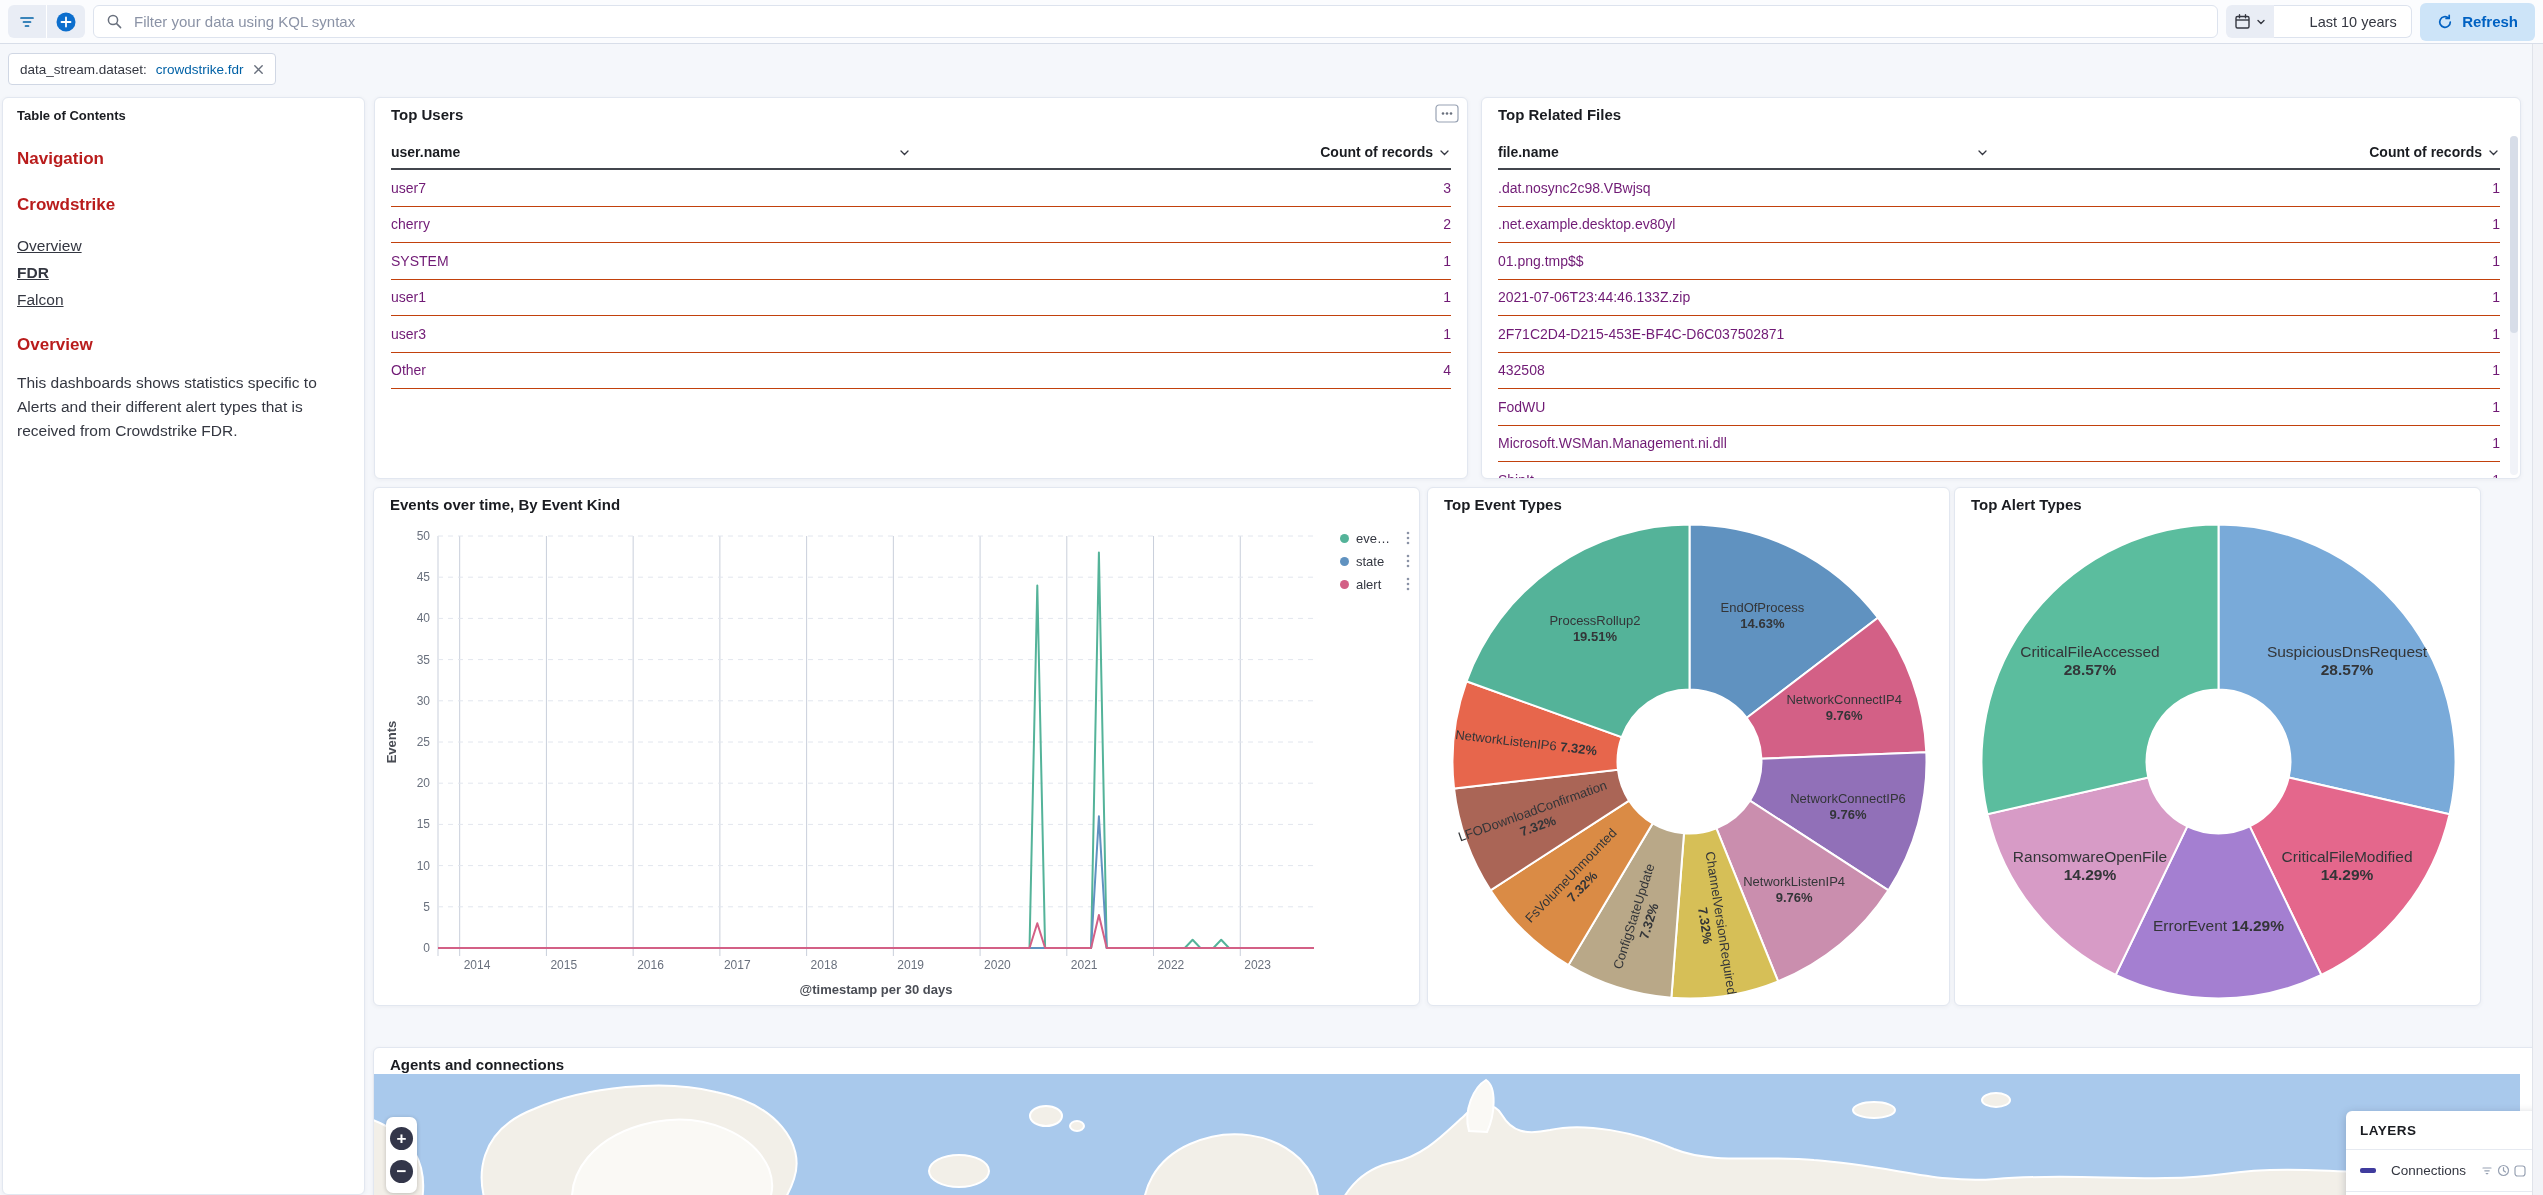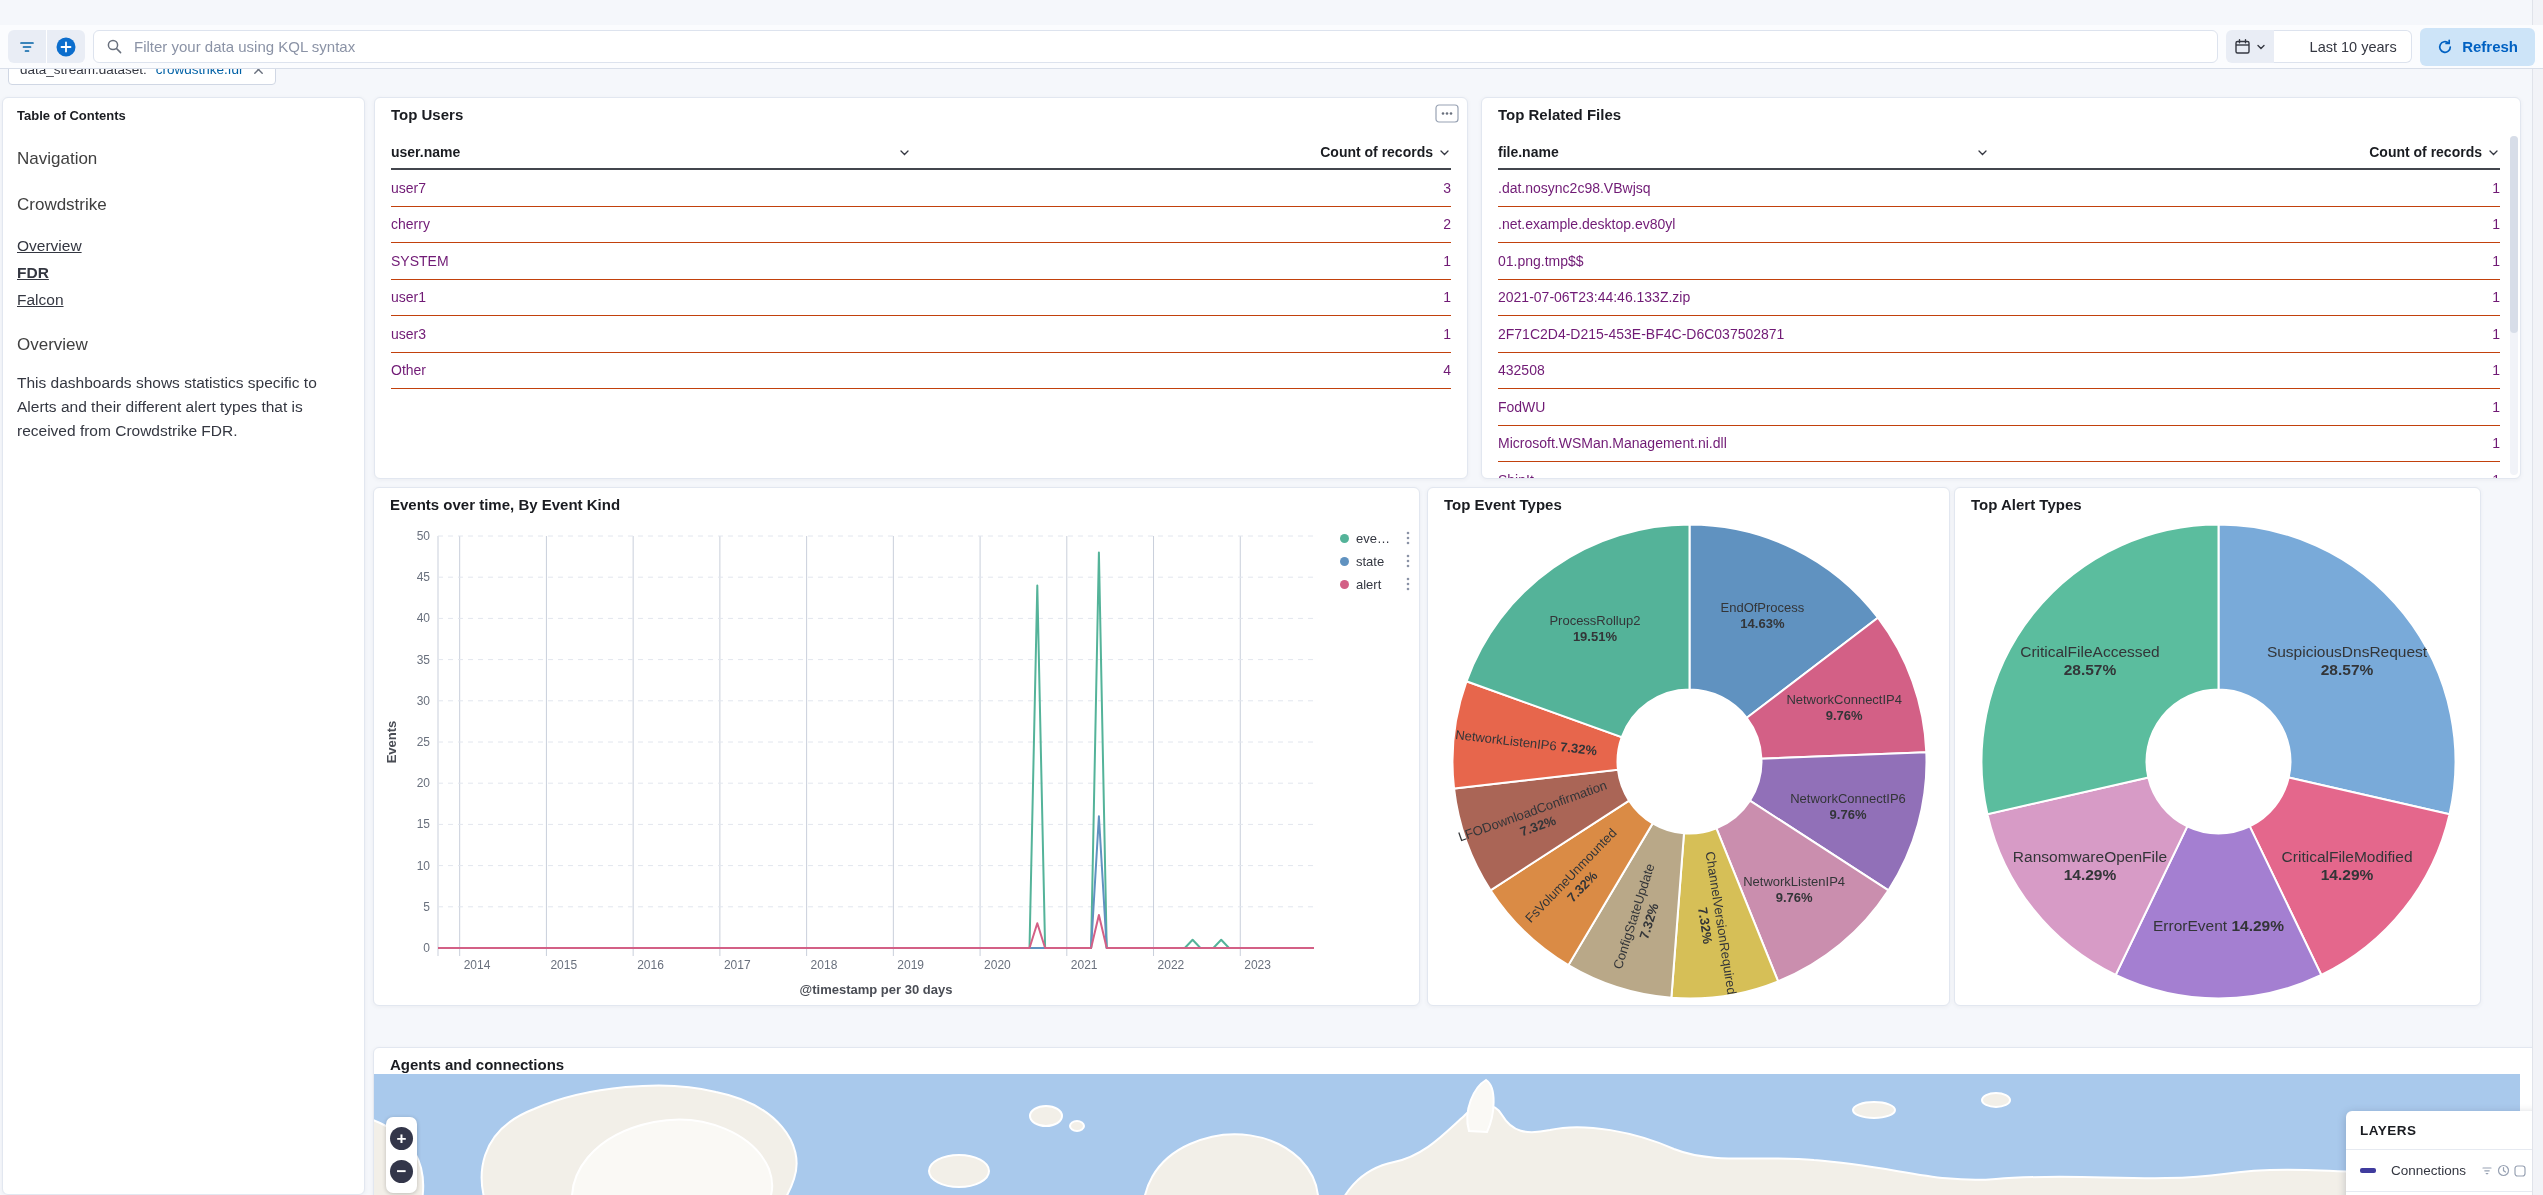--- a/index.html
+++ b/index.html
@@ -2,21 +2,21 @@
 <html><head>
 <meta charset="utf-8">
 <style>
   html,body{margin:0;padding:0;}
   body{width:2543px;height:1195px;position:relative;overflow:hidden;background:#f5f7fb;
        font-family:"Liberation Sans",sans-serif;color:#343741;}
   svg{display:block;}
   
   .topbar{position:absolute;top:0;left:0;right:0;height:44px;background:#fbfcfe;
           border-bottom:1px solid #d8dee9;display:flex;align-items:center;padding:0 8px;
-          gap:8px;box-sizing:border-box;z-index:6;margin-top:25px;}
+          gap:8px;box-sizing:border-box;z-index:6;}
   .filter-group{display:flex;height:33px;background:#e9edf5;border-radius:6px;overflow:hidden;flex:0 0 auto;}
   .fg-seg{width:38px;display:flex;align-items:center;justify-content:center;cursor:pointer;}
   .fg-seg + .fg-seg{border-left:1px solid #fff;}
   .searchbox{flex:1;height:33px;background:#fff;border:1px solid #dde3ee;border-radius:6px;
              display:flex;align-items:center;padding:0 12px;gap:9px;box-sizing:border-box;}
   .searchbox input{border:0;outline:0;flex:1;font:15px "Liberation Sans",sans-serif;color:#343741;background:transparent;}
   .searchbox input::placeholder{color:#8b93a6;}
   .dategroup{display:flex;height:33px;flex:0 0 auto;}
   .cal-seg{width:48px;background:#e9edf5;border-radius:6px 0 0 6px;display:flex;align-items:center;
            justify-content:center;gap:5px;cursor:pointer;}
@@ -30,21 +30,21 @@
         border-radius:4px;display:flex;align-items:center;padding:0 11px;gap:9px;font-size:13.5px;z-index:5;}
   .pill .pv{color:#0061a6;}
   
   .panel{position:absolute;background:#fff;border:1px solid #e2e7f0;border-radius:6px;
          box-shadow:0 1px 4px rgba(60,70,90,.06);overflow:hidden;box-sizing:border-box;}
   .ptitle{position:absolute;top:8px;left:16px;font-size:15px;font-weight:700;color:#1a1c21;white-space:nowrap;}
   .popts{position:absolute;top:6px;right:8px;cursor:pointer;}
   
   .toc{padding:10px 14px;}
   .toc-title{font-size:13px;font-weight:700;color:#1a1c21;}
-  .toc h3{font-size:17px;font-weight:400;color:#404040;margin:26px 0 0 0;}
+  .toc h3{font-size:17px;font-weight:700;color:#b91c1c;margin:26px 0 0 0;}
   .toc-links{margin-top:22px;}
   .toc-links a{display:block;color:#343741;text-decoration:underline;font-size:15.5px;margin:0 0 9px 0;cursor:pointer;}
   .toc-links a.active{font-weight:700;}
   .toc p{font-size:15.5px;line-height:1.55;color:#343741;margin:16px 0 0 0;}
   
   .tblwrap{position:absolute;left:16px;right:16px;top:38px;bottom:0;overflow:hidden;}
   .tr{display:flex;align-items:center;height:36.5px;border-bottom:1px solid #c2410c;
       font-size:14px;color:#701a75;box-sizing:border-box;}
   .tr.th{height:34px;font-weight:700;border-bottom:2px solid #43464d;font-size:14px;color:#1a1c21;}
   .c1{flex:0 0 50%;display:flex;align-items:center;justify-content:space-between;padding-right:10px;

